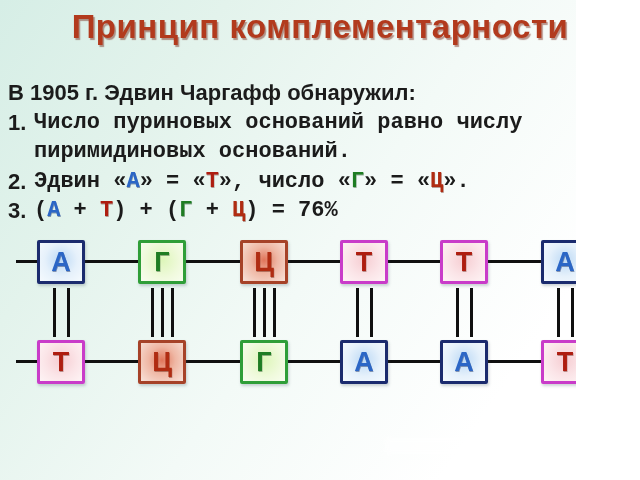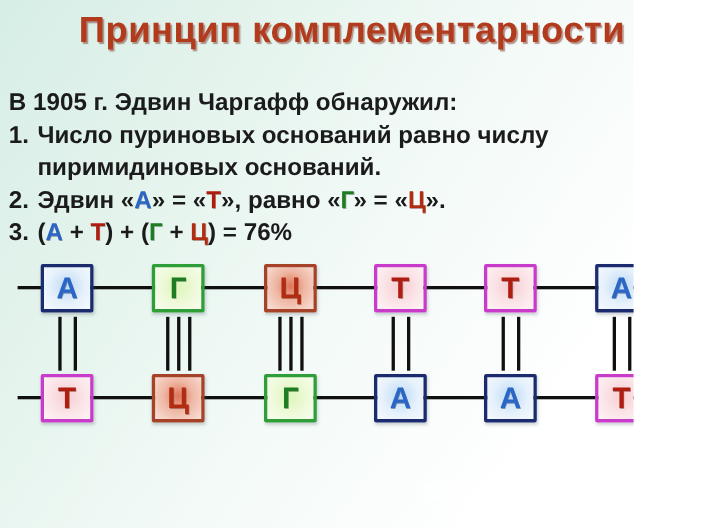--- a/index.html
+++ b/index.html
@@ -14,21 +14,21 @@
     color:#b23a1d; letter-spacing:0.5px;
     text-shadow:1.5px 2px 1px rgba(110,25,8,0.45);
   }
   .textblock {
     position:absolute; left:8px; top:58px; width:580px;
     font-size:22px; font-weight:bold; color:#1b1b1b; line-height:29.5px;margin-top:20px;
   }
   .line { margin:0; }
   .item { display:flex; }
   .num { flex:0 0 26px; }
-  .itext { flex:1 1 auto; }
+  .itext { flex:1 1 auto;font-family:Liberation Mono, monospace; }
   .c-a { color:#2b66c6; text-shadow:0.5px 1px 0.5px rgba(20,40,90,.45); }
   .c-g { color:#1e7d23; text-shadow:0.5px 1px 0.5px rgba(10,60,15,.4); }
   .c-c { color:#b02c12; text-shadow:0.5px 1px 0.5px rgba(90,20,5,.4); }
   .c-t { color:#ae1d10; text-shadow:0.5px 1px 0.5px rgba(90,15,5,.4); }
   .dna { position:absolute; left:0; top:0; width:640px; height:480px; }
   .backbone {
     position:absolute; left:16px; width:602px; height:3px;
     background:#101010; z-index:1;
   }
   .backbone.top { top:260px; }
@@ -62,21 +62,21 @@
   <div class="textblock">
     <div class="line intro">В 1905 г. Эдвин Чаргафф обнаружил:</div>
 
     <div class="line item">
       <span class="num">1.</span>
       <span class="itext">Число пуриновых оснований равно числу пиримидиновых оснований.</span>
     </div>
 
     <div class="line item">
       <span class="num">2.</span>
-      <span class="itext"><span>Эдвин «</span><span class="c-a">А</span><span>» = «</span><span class="c-t">Т</span><span>», равно «</span><span class="c-g">Г</span><span>» = «</span><span class="c-c">Ц</span><span>».</span></span>
+      <span class="itext"><span>Эдвин «</span><span class="c-a">А</span><span>» = «</span><span class="c-t">Т</span><span>», число «</span><span class="c-g">Г</span><span>» = «</span><span class="c-c">Ц</span><span>».</span></span>
     </div>
 
     <div class="line item">
       <span class="num">3.</span>
       <span class="itext"><span>(</span><span class="c-a">А</span><span> + </span><span class="c-t">Т</span><span>) + (</span><span class="c-g">Г</span><span> + </span><span class="c-c">Ц</span><span>) = 76%</span></span>
     </div>
   </div>
 
   <div class="dna" id="dna">
     <div class="backbone top"></div>

